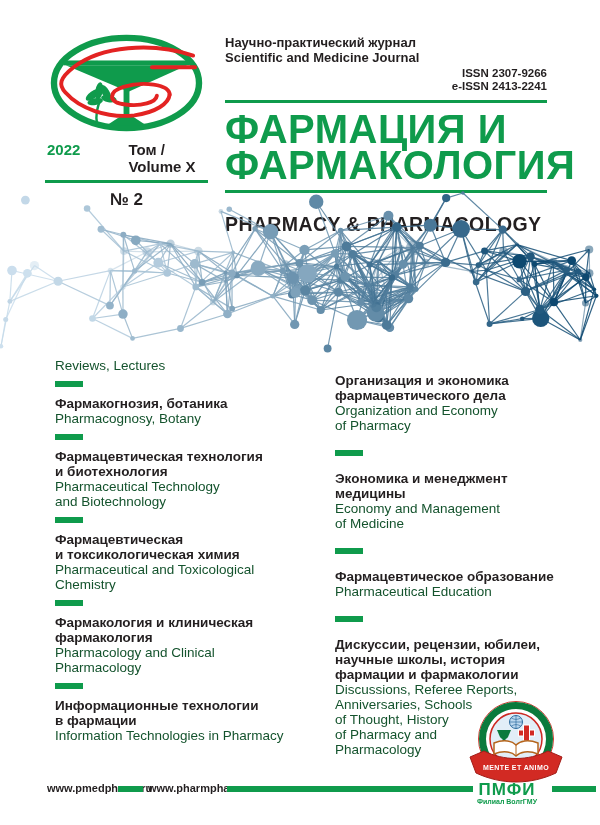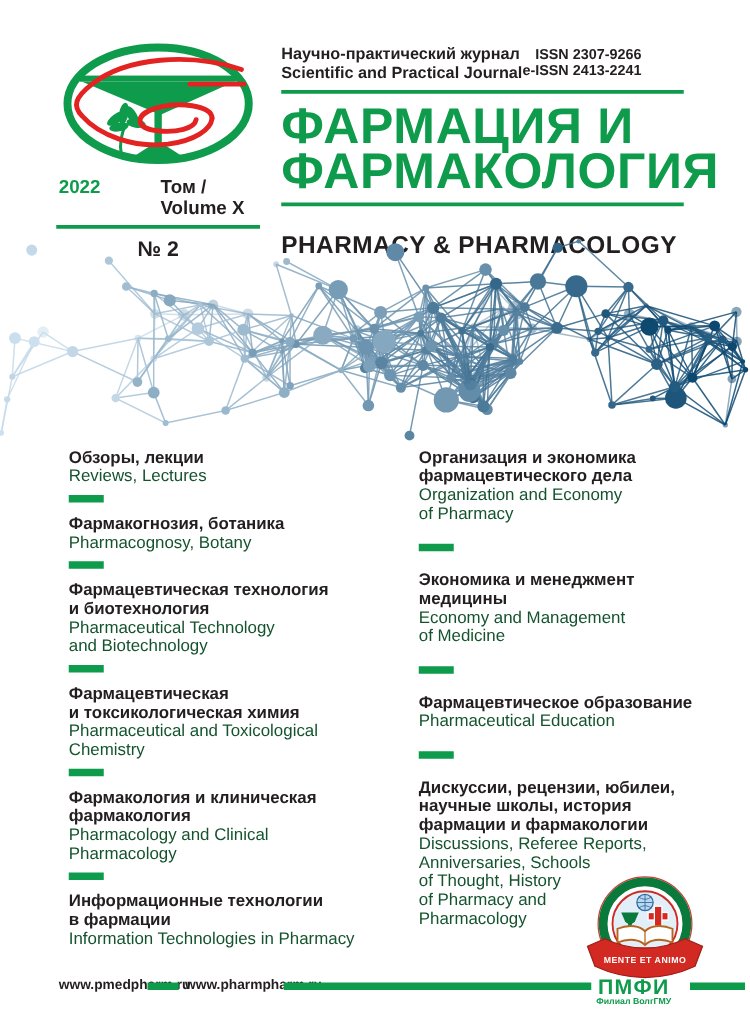--- a/index.html
+++ b/index.html
@@ -9,34 +9,34 @@
   
   #logo-block { position:absolute; left:45px; top:34px; width:163px; }
   #logo-block svg { display:block; }
   .year-row { display:flex; justify-content:space-between; align-items:baseline; margin-top:9px; padding:0 2px;gap:48px; }
   .year { color:#0f9b4c; font-weight:bold; font-size:15px; }
   .volume { color:#231f20; font-weight:600; font-size:15px; }
   .logo-rule { height:3px; background:#0f9b4c; margin-top:5px; }
   .issue-no { text-align:center; color:#231f20; font-weight:bold; font-size:17px; margin-top:7px; }
 
   #header-right { position:absolute; left:225px; top:36px; width:322px; }
-  .jt-row { display:flex; justify-content:flex-start; }
+  .jt-row { display:flex; justify-content:space-between;flex-direction:column; }
   .jtype { color:#231f20; font-weight:600; font-size:13px; line-height:14.5px; }
   .issn { color:#231f20; font-weight:bold; font-size:11.5px; line-height:13px; text-align:right; padding-top:2px; }
   .h-rule { height:3px; background:#0f9b4c; margin-top:7px; }
   .title-ru { color:#0f9b4c; font-weight:bold; font-size:40px; line-height:36px; letter-spacing:0.5px; margin-top:8px; }
   .title-en { color:#231f20; font-weight:bold; font-size:19.5px; letter-spacing:0.4px; margin-top:20px; }
 
   
   #network { position:absolute; left:0; top:188px; width:600px; height:170px; }
 
   
   .col { position:absolute; top:358px; }
   #col-left  { left:55px;  width:262px; }
-  #col-right { left:335px; width:240px; }
+  #col-right { left:335px; width:240px;margin-top:15px; }
   .sec-ru { color:#231f20; font-weight:bold; font-size:13.5px; line-height:15px; white-space:pre-line; }
   .sec-en { color:#14532d; font-weight:normal; font-size:13.5px; line-height:15px; white-space:pre-line; }
   .bar { width:28px; height:6px; background:#0f9b4c; }
   #col-left .bar  { margin:8px 0 9px 0; }
   #col-right .bar { margin:17px 0 15px 0; }
 
   
   .site { position:absolute; top:782px; color:#231f20; font-weight:600; font-size:11px; }
   #site1 { left:47px; }
   #site2 { left:148px; }
@@ -80,21 +80,21 @@
       <span class="volume">Том / Volume X</span>
     </div>
     <div class="logo-rule"></div>
     <div class="issue-no">№ 2</div>
   </div>
 
   <div id="header-right">
     <div class="jt-row">
       <div class="jtype">
         <div>Научно-практический журнал</div>
-        <div>Scientific and Practical Journal</div>
+        <div>Scientific and Medicine Journal</div>
       </div>
       <div class="issn">
         <div>ISSN 2307-9266</div>
         <div>e-ISSN 2413-2241</div>
       </div>
     </div>
     <div class="h-rule"></div>
     <div class="title-ru">
       <div>ФАРМАЦИЯ И</div>
       <div>ФАРМАКОЛОГИЯ</div>
@@ -876,21 +876,20 @@
       <circle cx="396.84476028196514" cy="39.06069047888741" r="4.8445608803071085" fill="rgb(52,103,137)" opacity="1"></circle>
       <circle cx="231.9170047994703" cy="85.37156363250688" r="3.8158842808566984" fill="rgb(139,171,194)" opacity="1"></circle>
       <circle cx="285.4411424137652" cy="76.74829021655023" r="4.555527955992147" fill="rgb(107,147,174)" opacity="0.5"></circle>
       <circle cx="198.33558979444206" cy="63.14472247520462" r="4.37032043877989" fill="rgb(153,183,204)" opacity="0.5"></circle>
       <circle cx="299.3670570664108" cy="74.96726713795215" r="3.907083126204088" fill="rgb(106,146,173)" opacity="1"></circle>
       <circle cx="503.52666126564145" cy="63.41400770377368" r="4.479503157828003" fill="rgb(43,95,131)" opacity="0.5"></circle>
     </svg>
 
   <div id="col-left" class="col">
       <div>
-        <div class="sec-ru">Обзоры, лекции</div>
         <div class="sec-en">Reviews, Lectures</div>
       </div>
       <div class="bar"></div>
       <div>
         <div class="sec-ru">Фармакогнозия, ботаника</div>
         <div class="sec-en">Pharmacognosy, Botany</div>
       </div>
       <div class="bar"></div>
       <div>
         <div class="sec-ru">Фармацевтическая технология

